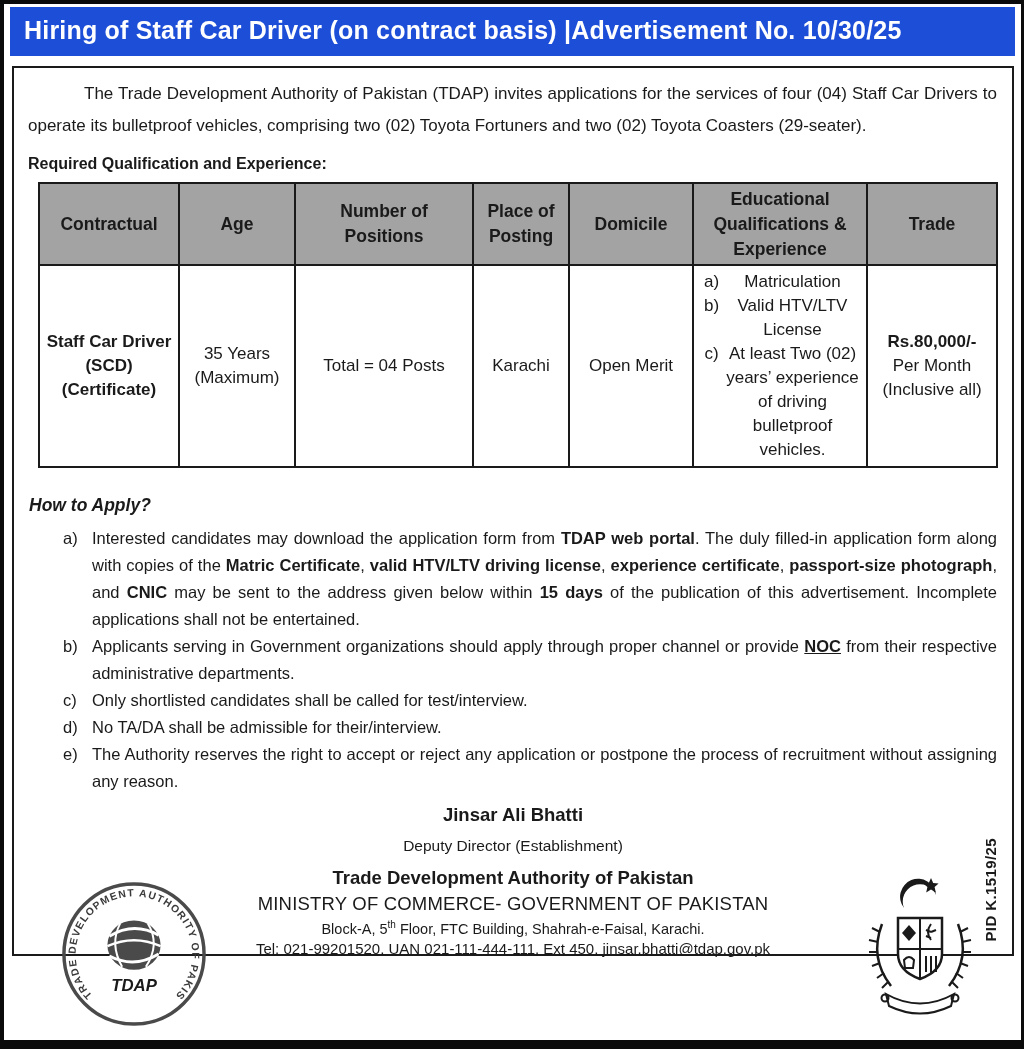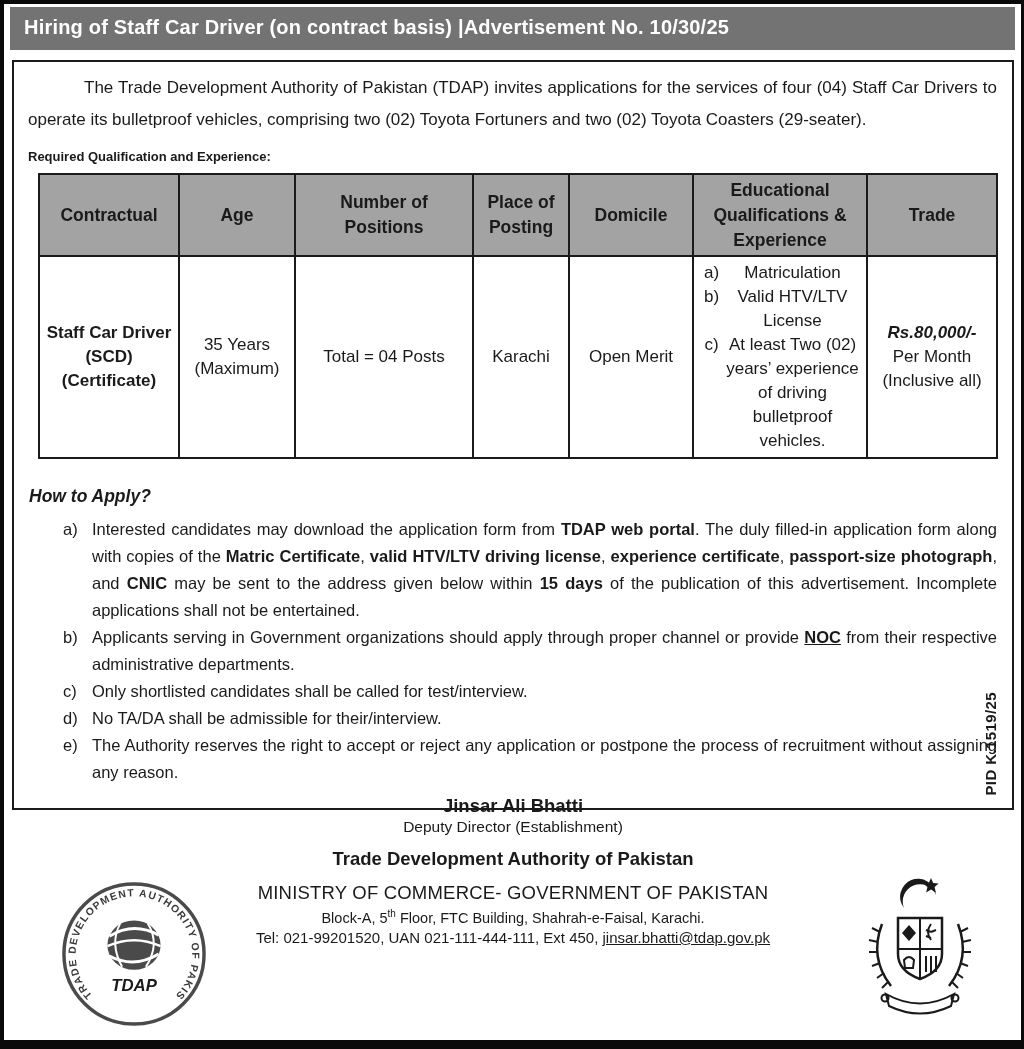--- a/index.html
+++ b/index.html
@@ -4,57 +4,57 @@
 <style>
   html,body { margin:0; padding:0; background:#fff; }
   .page {
     position:relative; width:1024px; height:1049px; box-sizing:border-box;
     background:#ffffff; color:#1a1a1a;
     border-left:4px solid #0a0a0a; border-top:4px solid #0a0a0a;
     border-right:3px solid #0a0a0a; border-bottom:9px solid #0a0a0a;
     font-family:"Liberation Sans", sans-serif; overflow:hidden;
   }
   .title-bar {
-    margin:3px 6px 0 6px; background:#737373; color:#ffffff;
-    font-size:20px; font-weight:700; padding:9px 14px 11px 14px; letter-spacing:.2px;
+    margin:3px 6px 0 6px; background:#1d4ed8; color:#ffffff;
+    font-size:25px; font-weight:700; padding:9px 14px 11px 14px; letter-spacing:.2px;
   }
   .content-box {
     margin:10px 7px 0 8px; border:2px solid #1a1a1a; box-sizing:border-box;
-    height:750px; padding:6px 14px 20px 14px; position:relative;
+    height:890px; padding:6px 14px 20px 14px; position:relative;
   }
   .intro { font-size:17px; line-height:32px; text-align:justify; text-indent:56px; margin:4px 1px 0 0; }
-  .qual-heading { font-size:13px; font-weight:700; margin:13px 0 0 0; }
+  .qual-heading { font-size:16px; font-weight:700; margin:13px 0 0 0; }
 
   table.qual { border-collapse:collapse; margin:9px 0 0 10px; table-layout:fixed; }
   table.qual th, table.qual td { border:2px solid #1a1a1a; box-sizing:border-box; }
   table.qual th {
     background:#a3a3a3; font-size:17.5px; font-weight:700; text-align:center;
     line-height:25px; height:82px; padding:2px 4px;
   }
   table.qual td { font-size:17px; text-align:center; vertical-align:middle; height:202px; padding:4px 5px; line-height:24px; }
   td.c-designation { font-weight:700; }
   td.c-education { text-align:left; vertical-align:top; padding:3px 3px 3px 5px; font-size:16.5px; line-height:23px; }
   .edu-item { display:flex; }
   .edu-label { flex:none; width:25px; }
   .edu-text { flex:1; }
-  .salary-amount { font-weight:700;font-style:italic; }
+  .salary-amount { font-weight:700; }
   td.c-salary { line-height:23px; }
 
   .apply-heading { font-size:17.5px; font-weight:700; font-style:italic; margin:27px 0 0 1px; }
   .apply-list { margin:9px 1px 0 35px; }
   .apply-item { display:flex; font-size:16.5px; line-height:27px; }
   .apply-label { flex:none; width:29px; }
   .apply-text { flex:1; text-align:justify; }
 
   .sig-block { text-align:center; margin-top:9px; }
   .sig-name { font-size:18.5px; font-weight:700; }
-  .sig-role { font-size:15.5px; margin-top:1px; }
+  .sig-role { font-size:15.5px; margin-top:11px; }
   .org-block { text-align:center; margin-top:12px; }
   .org-name { font-size:18.5px; font-weight:700; }
-  .org-ministry { font-size:18.5px; margin-top:12px; letter-spacing:.2px; }
+  .org-ministry { font-size:18.5px; margin-top:4px; letter-spacing:.2px; }
   .org-address { font-size:14.5px; font-weight:400; margin-top:4px; }
   .org-contact { font-size:15px; margin-top:3px; }
   .org-contact sup, .org-address sup { font-size:10px; }
 
   .pid-vertical {
     position:absolute; right:13px; bottom:12px;
     writing-mode:vertical-rl; transform:rotate(180deg);
     font-size:15px; font-weight:700; letter-spacing:.4px; color:#1a1a1a;
   }
   .tdap-seal { position:absolute; left:56px; top:876px; }

